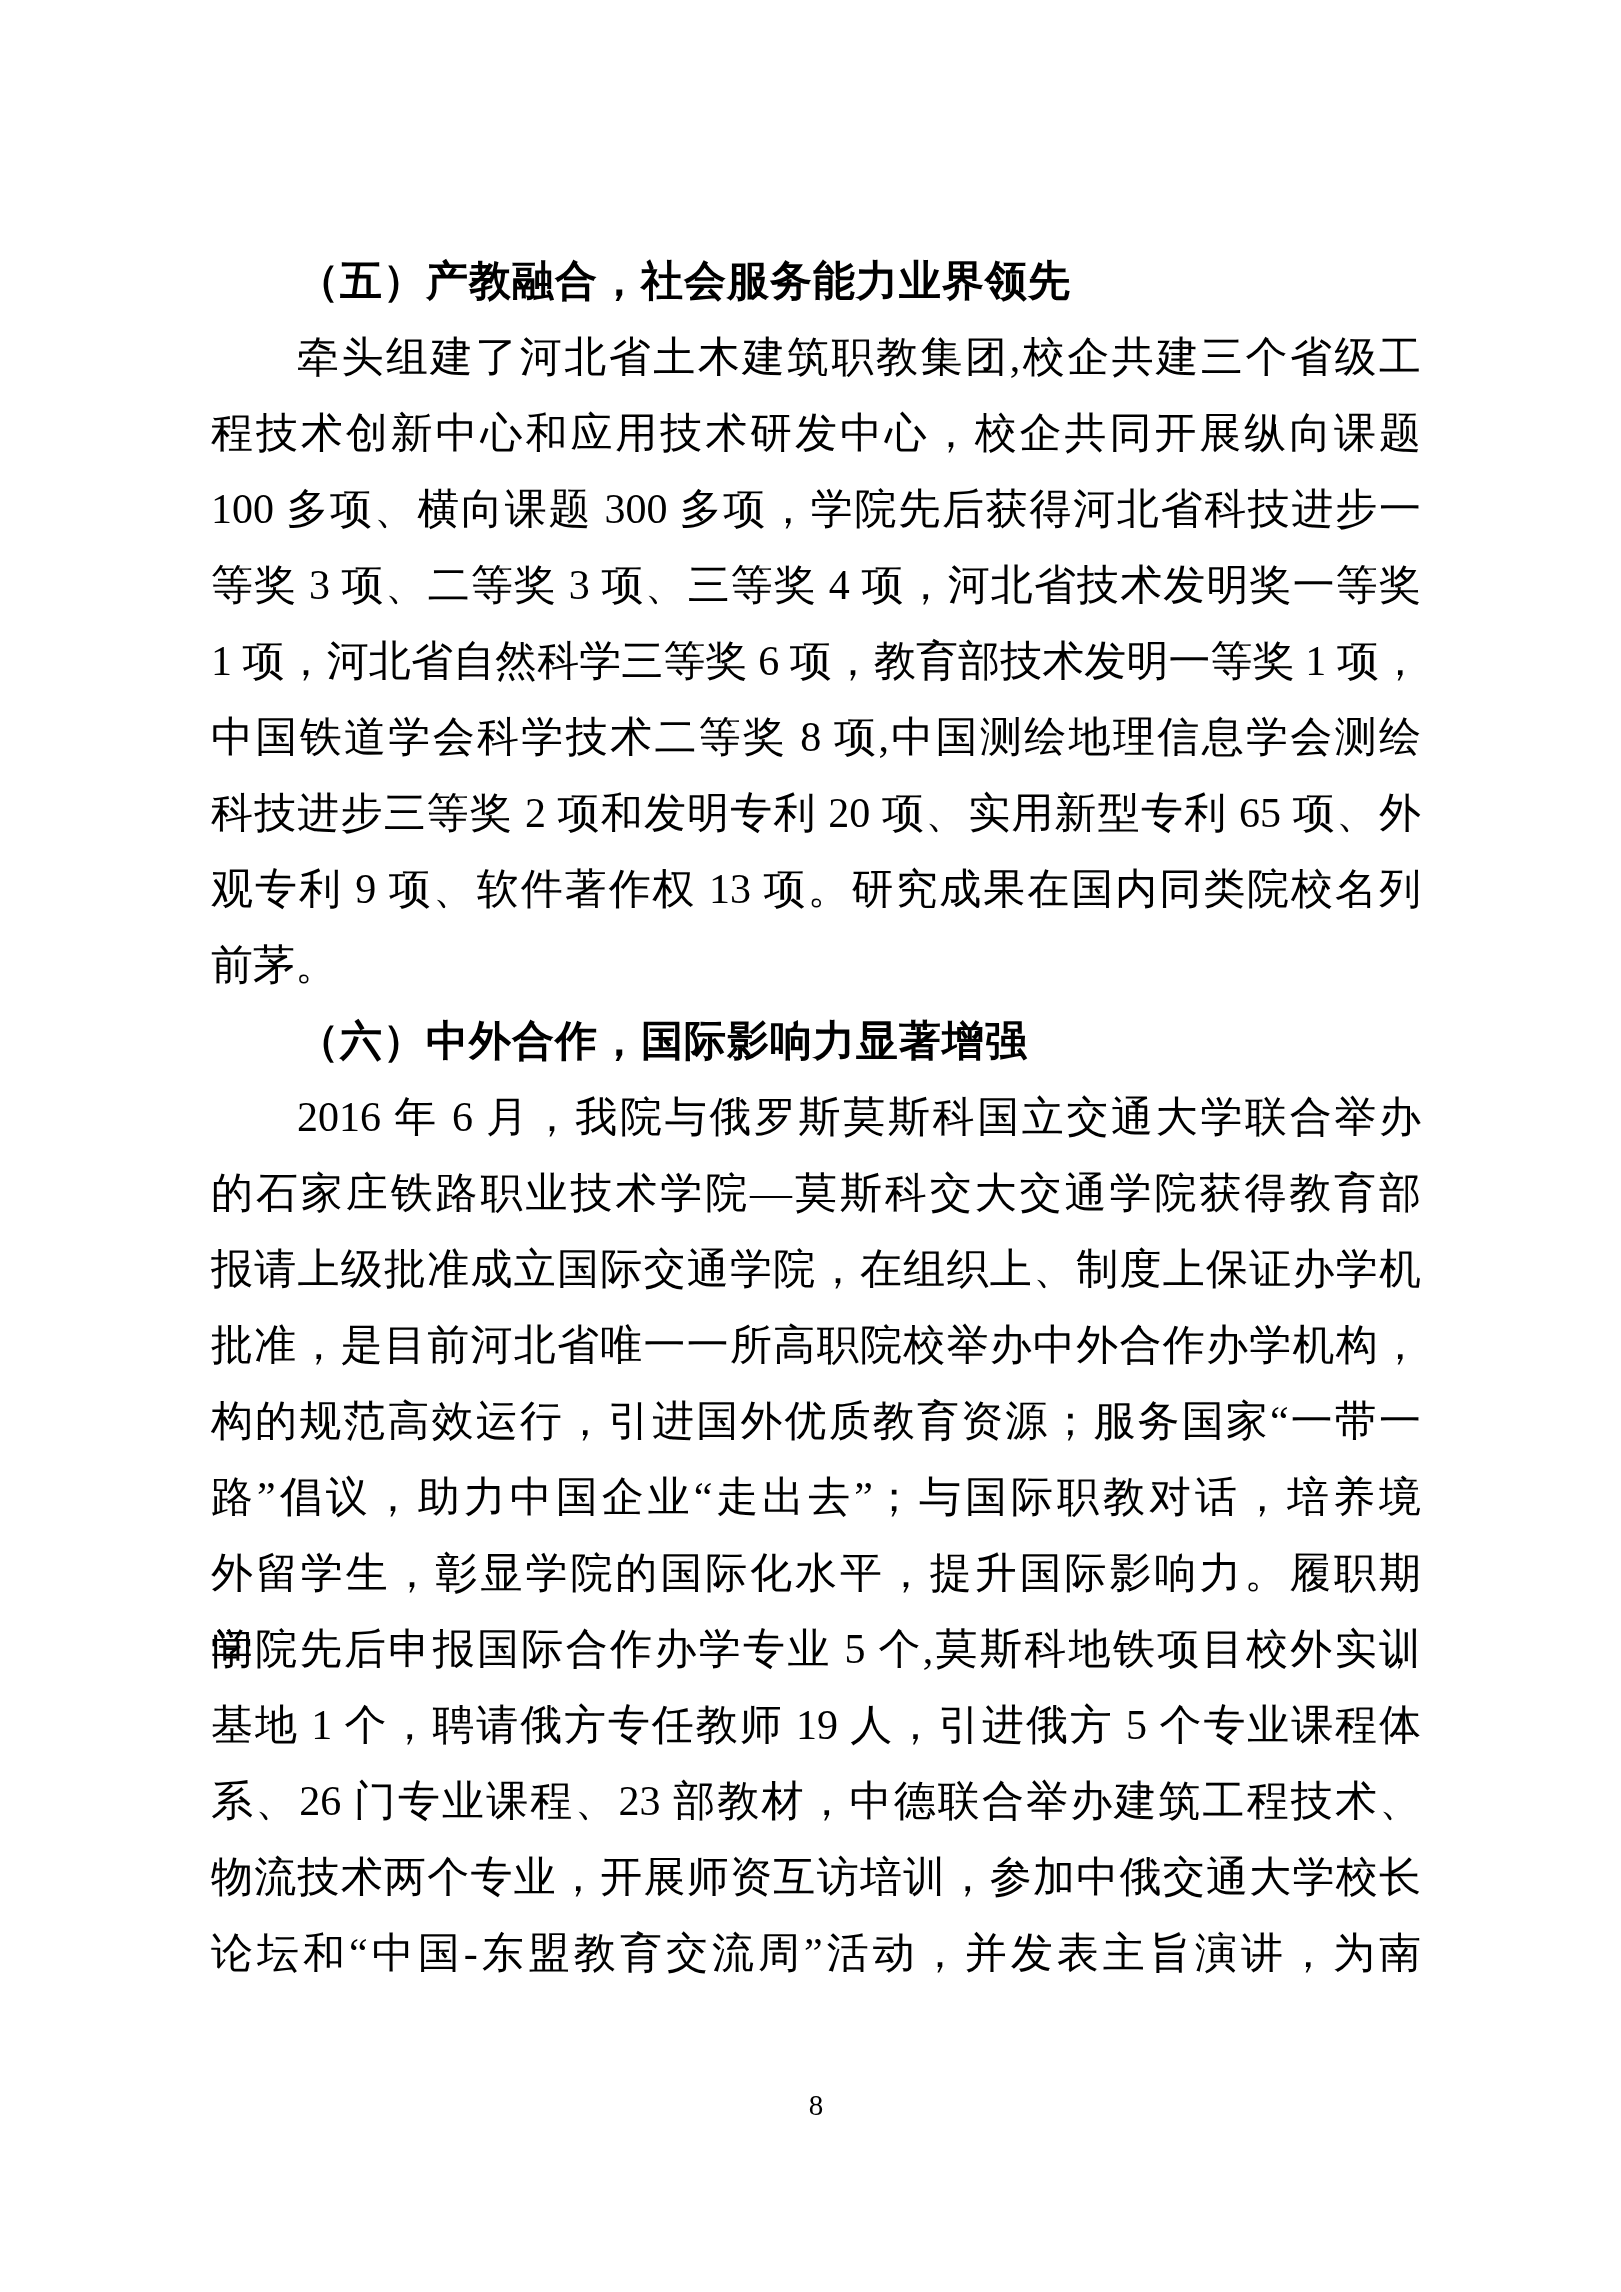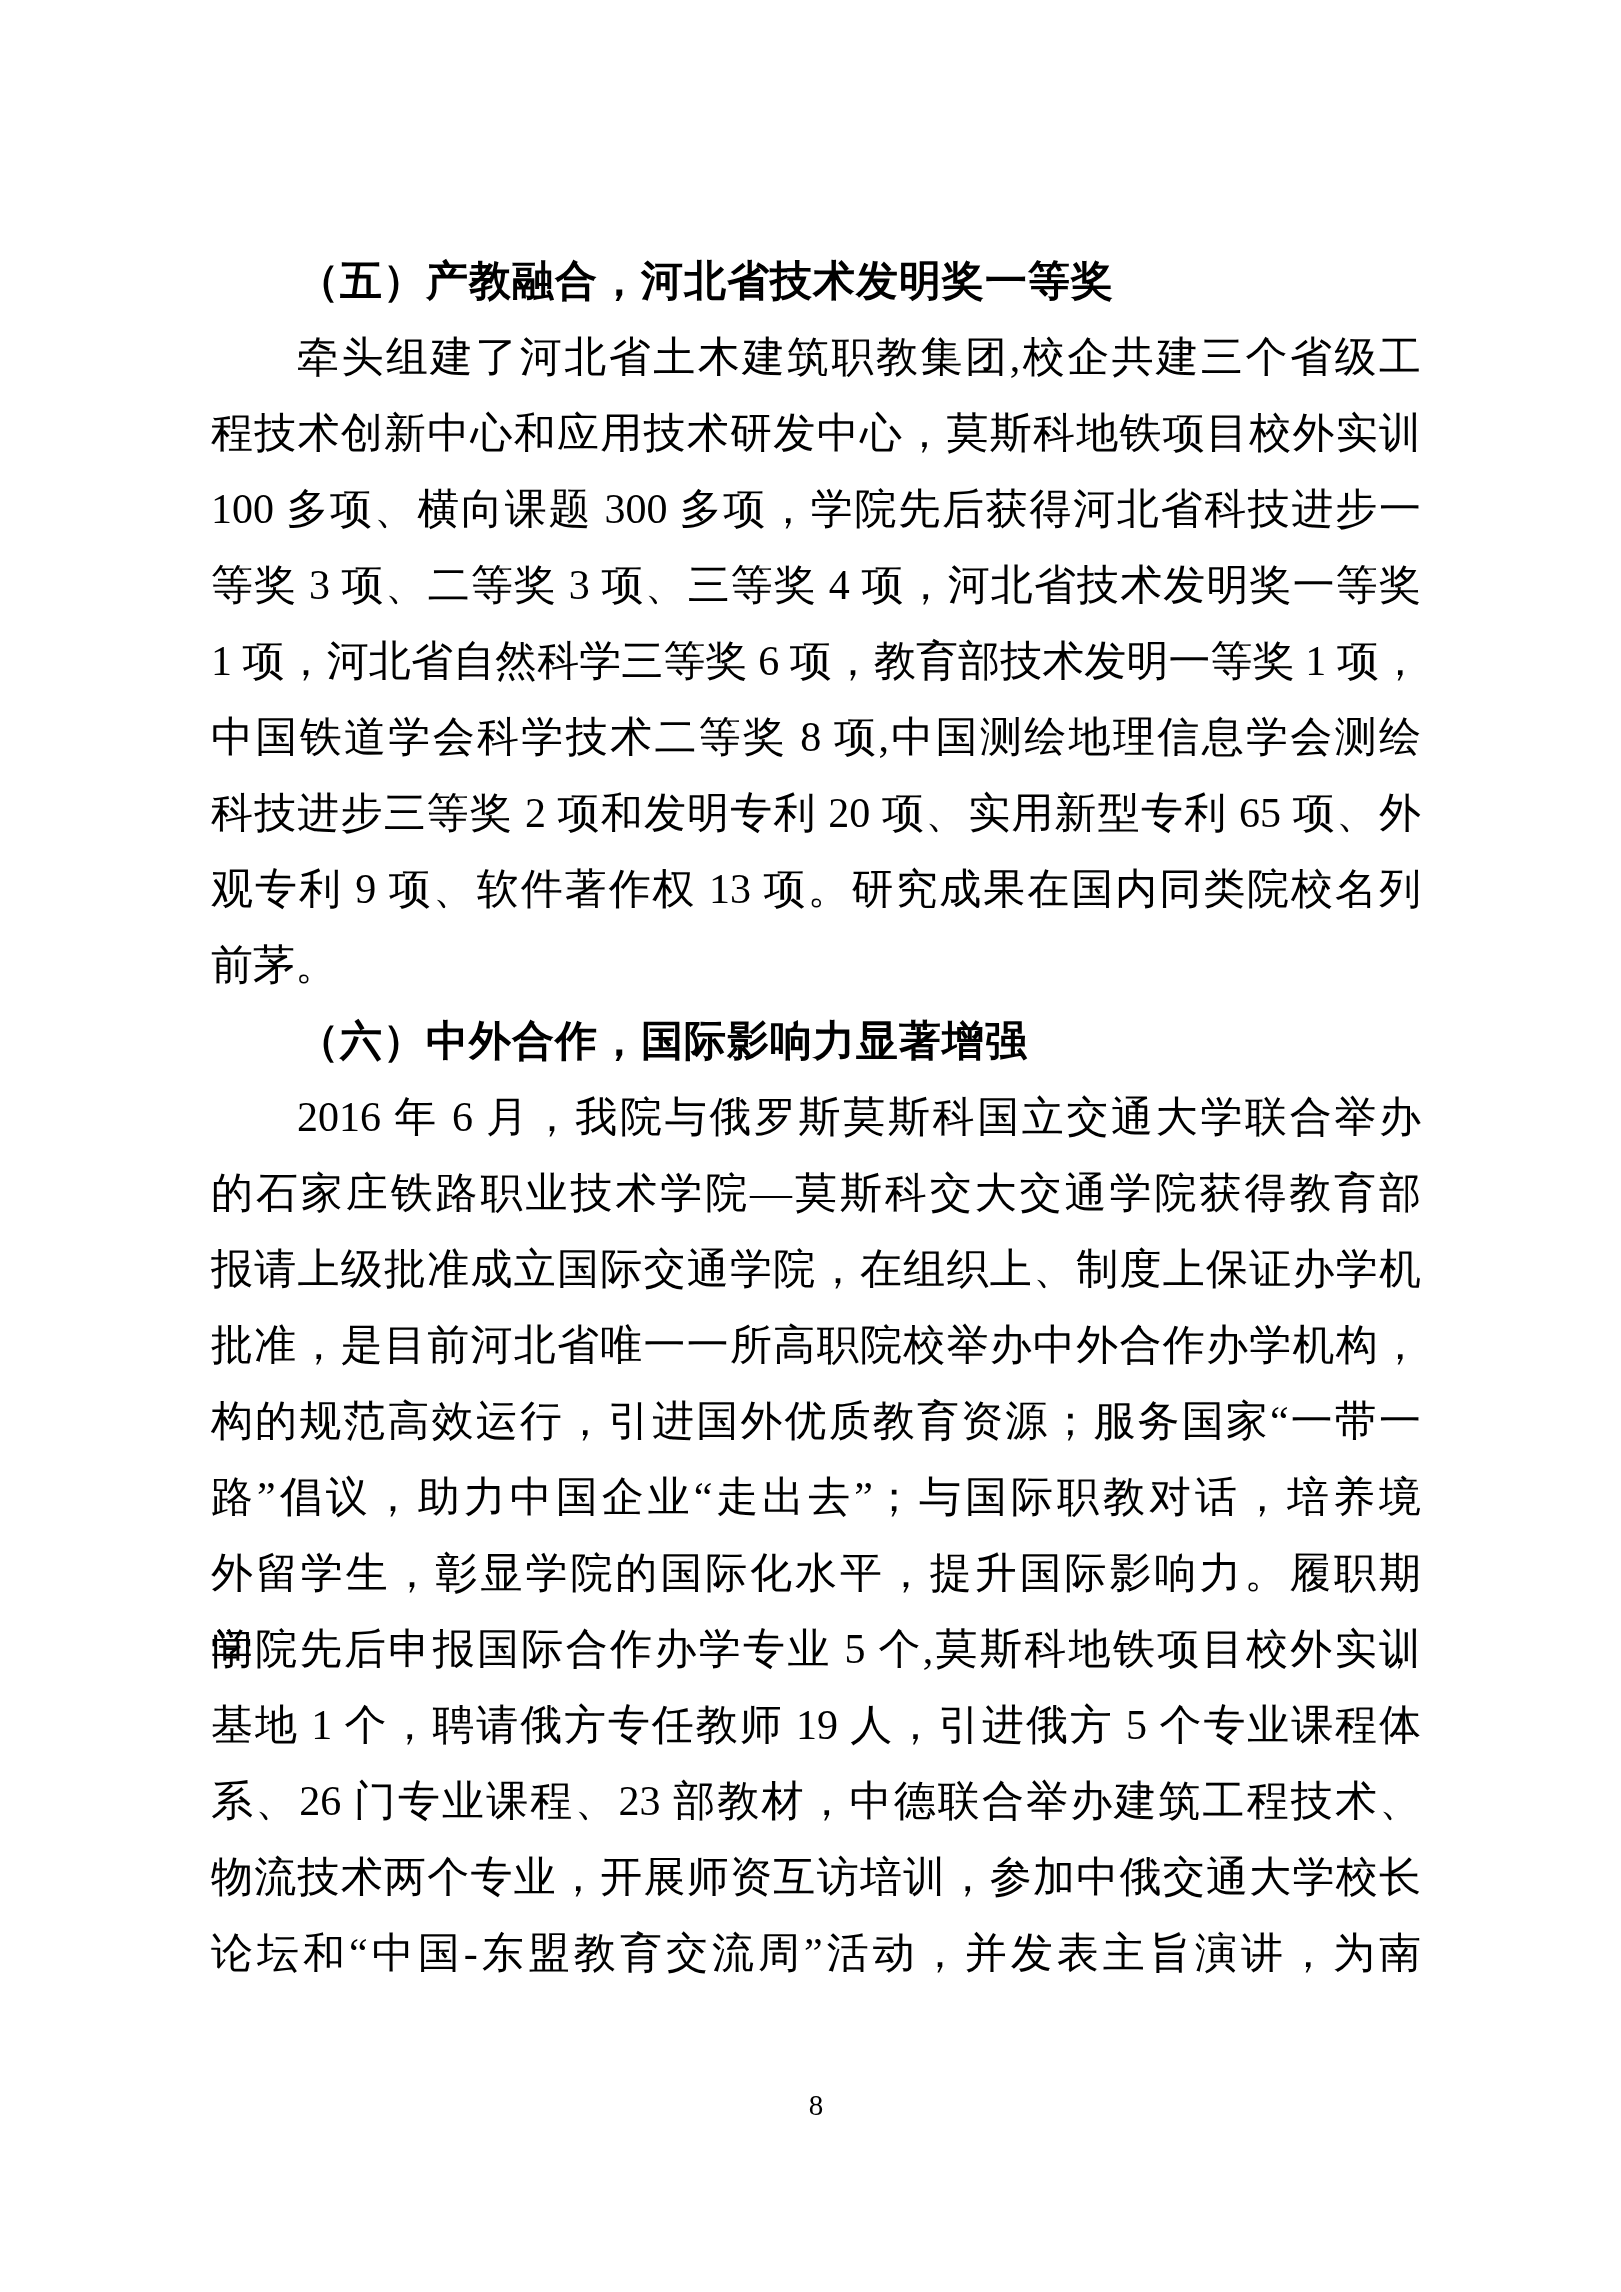--- a/index.html
+++ b/index.html
@@ -53,23 +53,23 @@
     font-size: 29px;
     line-height: 39px;
     color: #000000;
   }
 </style>
 </head>
 <body>
 
 <div class="page">
   <div class="content" id="content">
-      <div class="line heading indent">（五）产教融合，河北省技术发明奖一等奖</div>
+      <div class="line heading indent">（五）产教融合，社会服务能力业界领先</div>
       <div class="line indent stretch">牵头组建了河北省土木建筑职教集团,校企共建三个省级工</div>
-      <div class="line stretch">程技术创新中心和应用技术研发中心，莫斯科地铁项目校外实训</div>
+      <div class="line stretch">程技术创新中心和应用技术研发中心，校企共同开展纵向课题</div>
       <div class="line stretch">100 多项、横向课题 300 多项，学院先后获得河北省科技进步一</div>
       <div class="line stretch">等奖 3 项、二等奖 3 项、三等奖 4 项，河北省技术发明奖一等奖</div>
       <div class="line stretch">1 项，河北省自然科学三等奖 6 项，教育部技术发明一等奖 1 项，</div>
       <div class="line stretch">中国铁道学会科学技术二等奖 8 项,中国测绘地理信息学会测绘</div>
       <div class="line stretch">科技进步三等奖 2 项和发明专利 20 项、实用新型专利 65 项、外</div>
       <div class="line stretch">观专利 9 项、软件著作权 13 项。研究成果在国内同类院校名列</div>
       <div class="line">前茅。</div>
       <div class="line heading indent">（六）中外合作，国际影响力显著增强</div>
       <div class="line indent stretch">2016 年 6 月，我院与俄罗斯莫斯科国立交通大学联合举办</div>
       <div class="line stretch">的石家庄铁路职业技术学院—莫斯科交大交通学院获得教育部</div>

